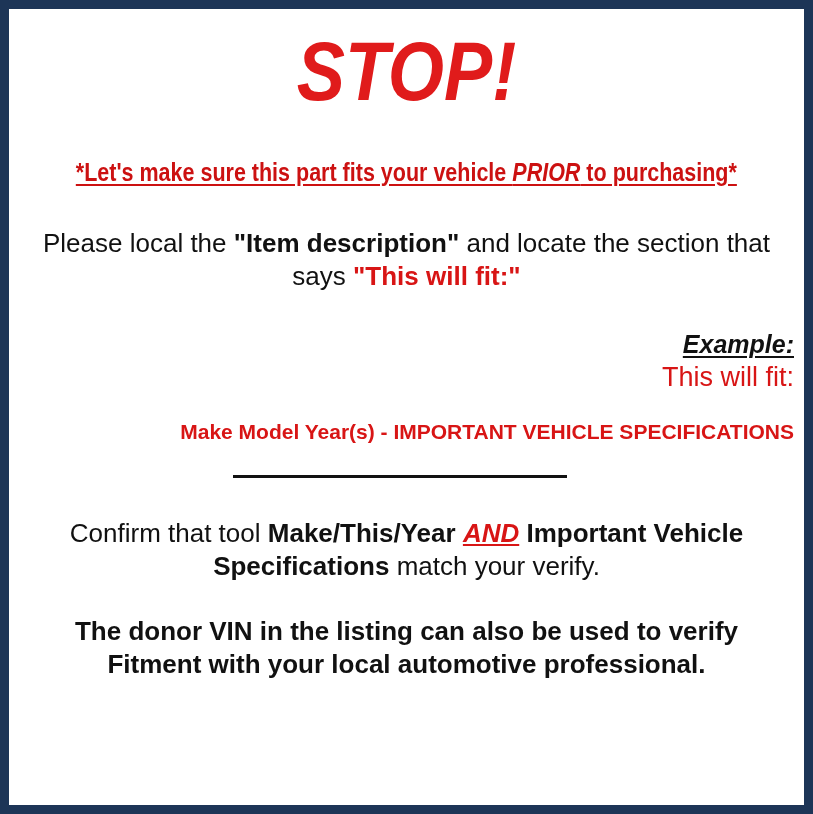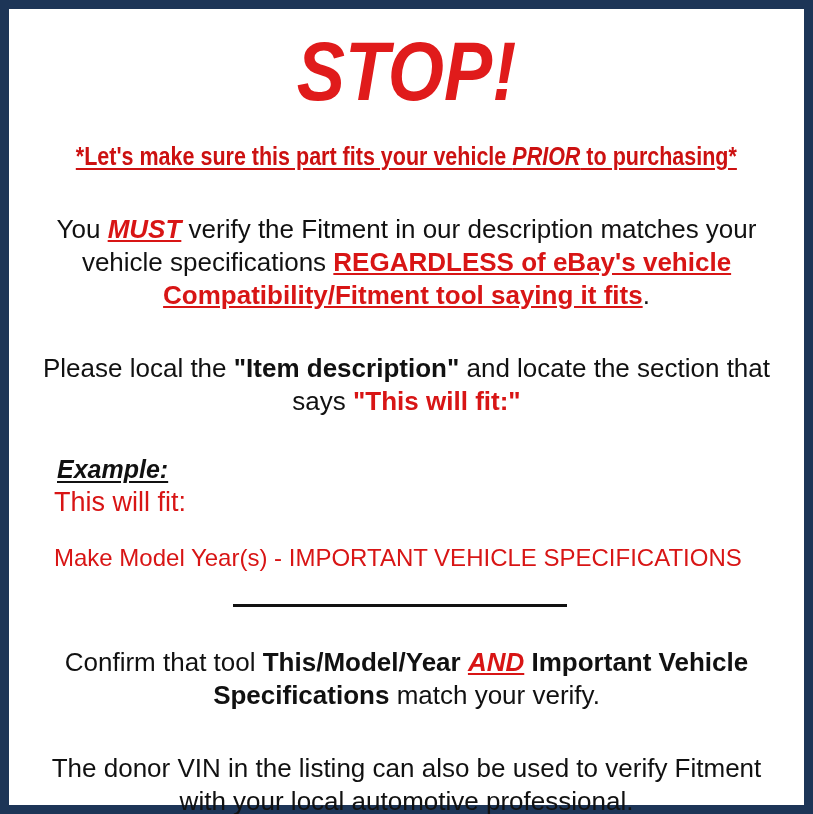--- a/index.html
+++ b/index.html
@@ -50,21 +50,21 @@
     margin: 14px 0 0 0;
     white-space: nowrap;
   }
 
   .tagline {
     text-align: center;
     color: #cc1111;
     font-weight: bold;
     font-size: 25px;
     line-height: 1.1;
-    margin: 30px 0 0 0;
+    margin: 46px 0 0 0;
     white-space: nowrap;
   }
   .tagline .u {
     text-decoration: underline;
     text-underline-offset: 3px;
   }
   .tagline em {
     font-style: italic;
   }
 
@@ -73,41 +73,41 @@
     color: #111111;
     font-size: 26px;
     line-height: 1.27;
     margin: 0;
     padding: 0 16px;
   }
 
   .p-must { margin-top: 42px; }
   .p-view { margin-top: 40px; }
   .p-confirm { margin-top: 34px; }
-  .p-vin { margin-top: 40px; }
+  .p-vin { margin-top: 32px; font-weight: bold; }
   .redb { color: #d81515; font-weight: bold; }
   .redbiu {
     color: #d81515;
     font-weight: bold;
     font-style: italic;
     text-decoration: underline;
     text-underline-offset: 2px;
   }
   .redbu {
     color: #d81515;
     font-weight: bold;
     text-decoration: underline;
     text-underline-offset: 2px;
   }
   .blkb { font-weight: bold; color: #111111; }
 
   .example-block {
     margin-top: 36px;
     padding-left: 38px;
-    text-align: left;
+    text-align: right;
   }
   .example-label {
     color: #111111;
     font-weight: bold;
     font-style: italic;
     font-size: 25px;
     text-decoration: underline;
     text-underline-offset: 3px;
     line-height: 1.2;
     display: inline-block;
@@ -115,22 +115,22 @@
   .example-fit {
     color: #d81515;
     font-weight: normal;
     font-size: 27px;
     line-height: 1.2;
     margin-top: 2px;
     margin-left: -3px;
   }
   .example-spec {
     color: #d81515;
-    font-weight: normal;
-    font-size: 24px;
+    font-weight: bold;
+    font-size: 21px;
     line-height: 1.2;
     margin-top: 26px;
     margin-left: -3px;
     white-space: nowrap;
   }
 
   .divider-wrap {
     margin-top: 27px;
     height: 12px;
     position: relative;
@@ -153,40 +153,37 @@
     <div class="stop-title">
       <span class="cond">STOP!</span>
     </div>
 
     <div class="tagline">
       <span class="cond">
         <span class="u">*Let's make sure this part fits your vehicle </span><em class="u">PRIOR</em><span class="u"> to purchasing*</span>
       </span>
     </div>
 
-    <p class="para p-must">
-      <span>You </span><span class="redbiu">MUST</span><span> verify the Fitment in our description matches your vehicle specifications </span><span class="redbu">REGARDLESS of eBay's vehicle Compatibility/Fitment tool saying it fits</span><span>.</span>
-    </p>
 
     <p class="para p-view">
       <span>Please local the </span><span class="blkb">"Item description"</span><span> and locate the section that says </span><span class="redb">"This will fit:"</span>
     </p>
 
     <div class="example-block">
       <div>
         <span class="example-label">Example:</span>
       </div>
       <div class="example-fit">This will fit:</div>
       <div class="example-spec">Make Model Year(s) - IMPORTANT VEHICLE SPECIFICATIONS</div>
     </div>
 
     <div class="divider-wrap">
       <div class="divider"></div>
     </div>
 
     <p class="para p-confirm">
-      <span>Confirm that tool </span><span class="blkb">This/Model/Year</span><span> </span><span class="redbiu">AND</span><span> </span><span class="blkb">Important Vehicle Specifications</span><span> match your verify.</span>
+      <span>Confirm that tool </span><span class="blkb">Make/This/Year</span><span> </span><span class="redbiu">AND</span><span> </span><span class="blkb">Important Vehicle Specifications</span><span> match your verify.</span>
     </p>
 
     <p class="para p-vin">The donor VIN in the listing can also be used to verify Fitment with your local automotive professional.</p>
 
   </div>
 </div>
 
 </body></html>

